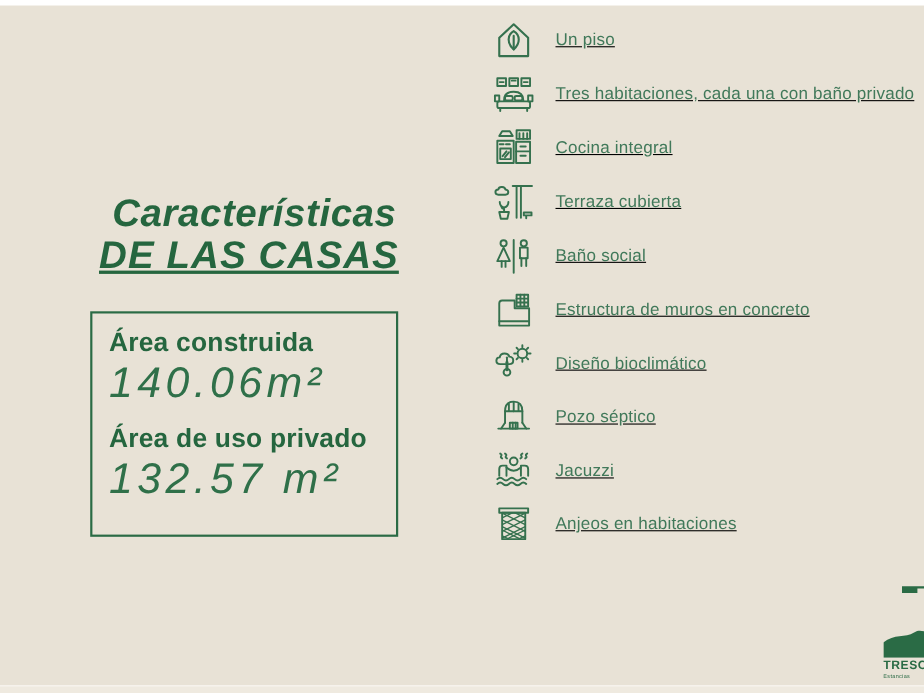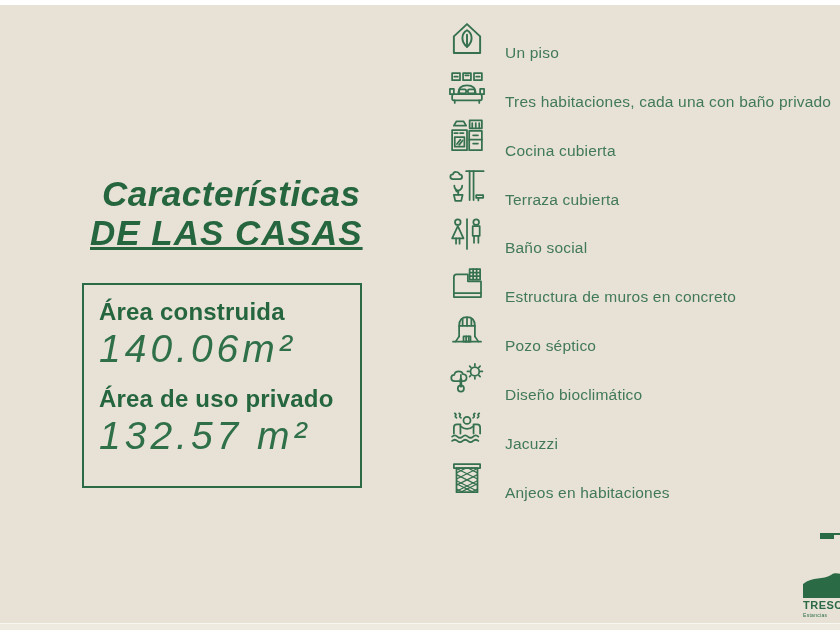--- a/index.html
+++ b/index.html
@@ -34,21 +34,21 @@
   }
   .area-value {
     color: #2f7049; font-weight: 300; font-size: 39px;
     letter-spacing: 4px; margin: 1px 0 14px 0; white-space: pre; font-style: italic;
   }
   
   .features {
     position: absolute; left: 444px; top: 13px; width: 392px;
   }
   .feature-row {
-    display: flex; align-items: flex-end; height: 48.9px;
+    display: flex; align-items: center; height: 48.9px; text-decoration: underline;
   }
   .feature-icon-box {
     width: 46px; height: 46px; flex: 0 0 46px;
     display: flex; align-items: center; justify-content: center;
     color: #35714e;
   }
   .feature-icon-box svg { width: 42px; height: 42px; display: block; }
   .feature-label {
     margin-left: 15px; color: #41795a; font-size: 15.5px; letter-spacing: 0.2px;
   }
@@ -213,21 +213,21 @@
           </svg>
         </span>
         <span class="feature-label">Tres habitaciones, cada una con baño privado</span>
       </div>
       <div class="feature-row">
         <span class="feature-icon-box">
           <svg viewBox="0 0 48 48">
             <use href="#i-kitchen" xlink:href="#i-kitchen"></use>
           </svg>
         </span>
-        <span class="feature-label">Cocina cubierta</span>
+        <span class="feature-label">Cocina integral</span>
       </div>
       <div class="feature-row">
         <span class="feature-icon-box">
           <svg viewBox="0 0 48 48">
             <use href="#i-terrace" xlink:href="#i-terrace"></use>
           </svg>
         </span>
         <span class="feature-label">Terraza cubierta</span>
       </div>
       <div class="feature-row">
@@ -242,32 +242,32 @@
         <span class="feature-icon-box">
           <svg viewBox="0 0 48 48">
             <use href="#i-concrete-wall" xlink:href="#i-concrete-wall"></use>
           </svg>
         </span>
         <span class="feature-label">Estructura de muros en concreto</span>
       </div>
       <div class="feature-row">
         <span class="feature-icon-box">
           <svg viewBox="0 0 48 48">
+            <use href="#i-bioclimatic" xlink:href="#i-bioclimatic"></use>
+          </svg>
+        </span>
+        <span class="feature-label">Diseño bioclimático</span>
+      </div>
+      <div class="feature-row">
+        <span class="feature-icon-box">
+          <svg viewBox="0 0 48 48">
             <use href="#i-septic-tank" xlink:href="#i-septic-tank"></use>
           </svg>
         </span>
         <span class="feature-label">Pozo séptico</span>
-      </div>
-      <div class="feature-row">
-        <span class="feature-icon-box">
-          <svg viewBox="0 0 48 48">
-            <use href="#i-bioclimatic" xlink:href="#i-bioclimatic"></use>
-          </svg>
-        </span>
-        <span class="feature-label">Diseño bioclimático</span>
       </div>
       <div class="feature-row">
         <span class="feature-icon-box">
           <svg viewBox="0 0 48 48">
             <use href="#i-jacuzzi" xlink:href="#i-jacuzzi"></use>
           </svg>
         </span>
         <span class="feature-label">Jacuzzi</span>
       </div>
       <div class="feature-row">

